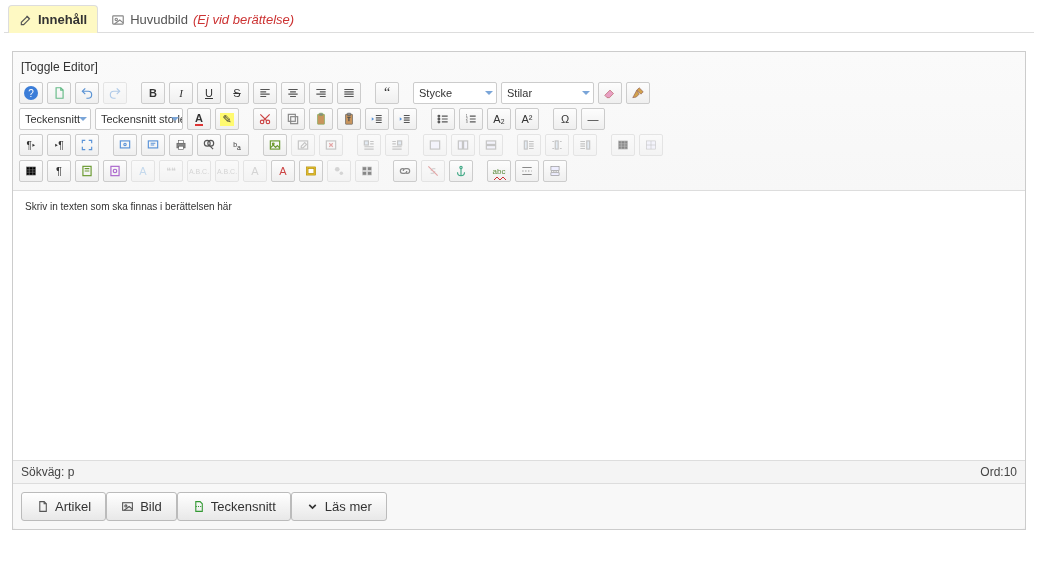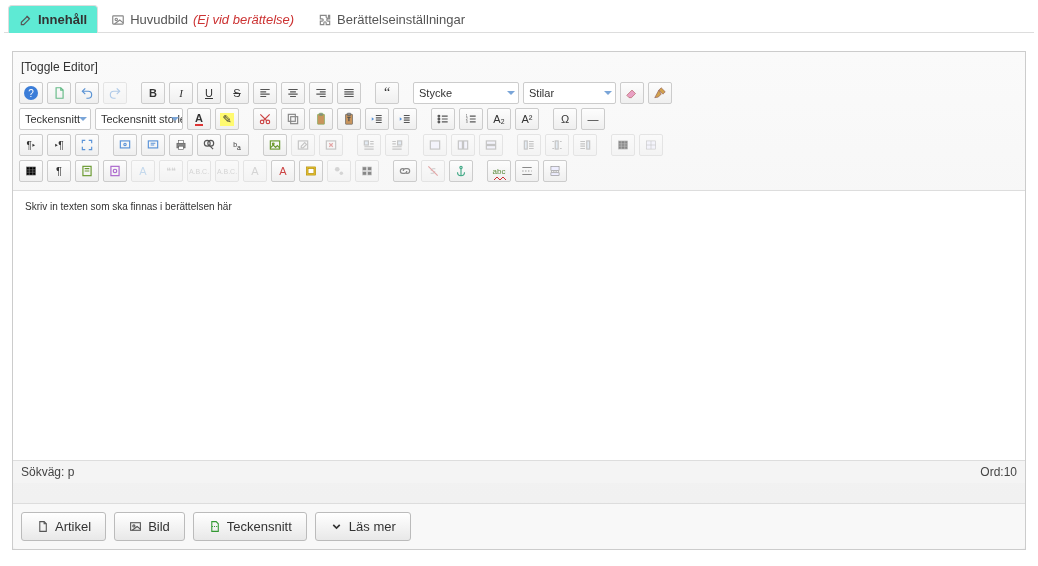--- a/index.html
+++ b/index.html
@@ -26,21 +26,21 @@
     border-radius: 4px 4px 0 0;
     color: #555;
     position: relative;
     bottom: -1px;
     display: flex;
     align-items: center;
     gap: 5px;
   }
   .tab.active {
     border-color: #ddd;
-    background: #5eead4;
+    background: #fef9c3;
     color: #333;
     font-weight: bold;
   }
   .tab .em { color: #c33; font-style: italic; font-weight: normal; }
   .tab-icon { width: 14px; height: 14px; color: #888; }
   .tab.active .tab-icon { color: #555; }
 
   
   .panel {
     margin: 18px 8px 8px 8px;
@@ -112,26 +112,24 @@
     justify-content: space-between;
     padding: 4px 8px;
     font-size: 12px;
     color: #444;
     border-top: 1px solid #ddd;
     background: #f4f4f4;
   }
   
   .actions {
     display: flex;
-    gap: 8px;
     padding: 8px;
     border-top: 1px solid #ddd;
     background: #f8f8f8;
     border-radius: 0 0 4px 4px;
-    margin-top: 20px;
   }
   .actbtn {
     border: 1px solid #bbb;
     background: linear-gradient(#ffffff, #e8e8e8);
     border-radius: 3px;
     padding: 6px 14px;
     font-size: 13px;
     color: #333;
     cursor: pointer;
     display: inline-flex;
@@ -156,26 +154,20 @@
   </div>
   <div class="tab">
     <svg class="tab-icon" viewBox="0 0 24 24" fill="none" stroke="currentColor" stroke-width="2">
         <rect x="3" y="5" width="18" height="14" rx="1"></rect>
         <circle cx="9" cy="11" r="2"></circle>
         <path d="M21 17l-6-5-9 7"></path>
       </svg>
     <span>Huvudbild</span>
     <span class="em">(Ej vid berättelse)</span>
   </div>
-  <div class="tab">
-    <svg class="tab-icon" viewBox="0 0 24 24" fill="none" stroke="currentColor" stroke-width="2">
-        <path d="M10 4h4v3a2 2 0 1 0 4 0V4h2v6h-3a2 2 0 1 0 0 4h3v6h-6v-3a2 2 0 1 0-4 0v3H4v-6h3a2 2 0 1 0 0-4H4V4h6z"></path>
-      </svg>
-    <span>Berättelseinställningar</span>
-  </div>
 </div>
 
 <div class="panel">
   <div class="toggle-line">[Toggle Editor]</div>
 
   <div class="toolbar-rows">
 
     <div class="tb-row">
       <span class="btn">
           <span class="i-q">?</span>
@@ -229,21 +221,21 @@
       <span class="btn">
           <svg viewBox="0 0 24 24" stroke="#555" stroke-width="2">
             <path d="M4 6h16M4 10h16M4 14h16M4 18h16"></path>
           </svg>
         </span>
       <span class="sep"></span>
       <span class="btn">
           <span style="font-size:14px;font-family:Georgia,serif">“</span>
         </span>
       <span class="sep"></span>
-      <span class="sel" style="width:106px">
+      <span class="sel" style="width:84px">
           <span>Stycke</span>
         </span>
       <span class="sel" style="width:93px">
           <span>Stilar</span>
         </span>
       <span class="btn">
           <svg viewBox="0 0 24 24" fill="#e9a0c4" stroke="#a55" stroke-width="1">
             <path d="M3 16l9-9 6 6-7 7H7z"></path>
           </svg>
         </span>

